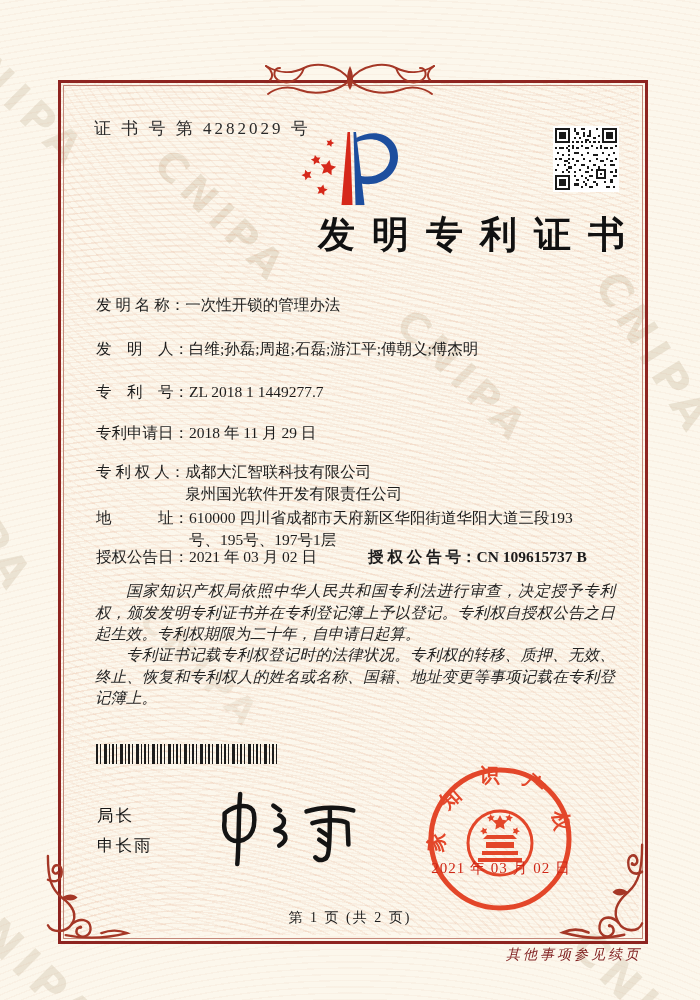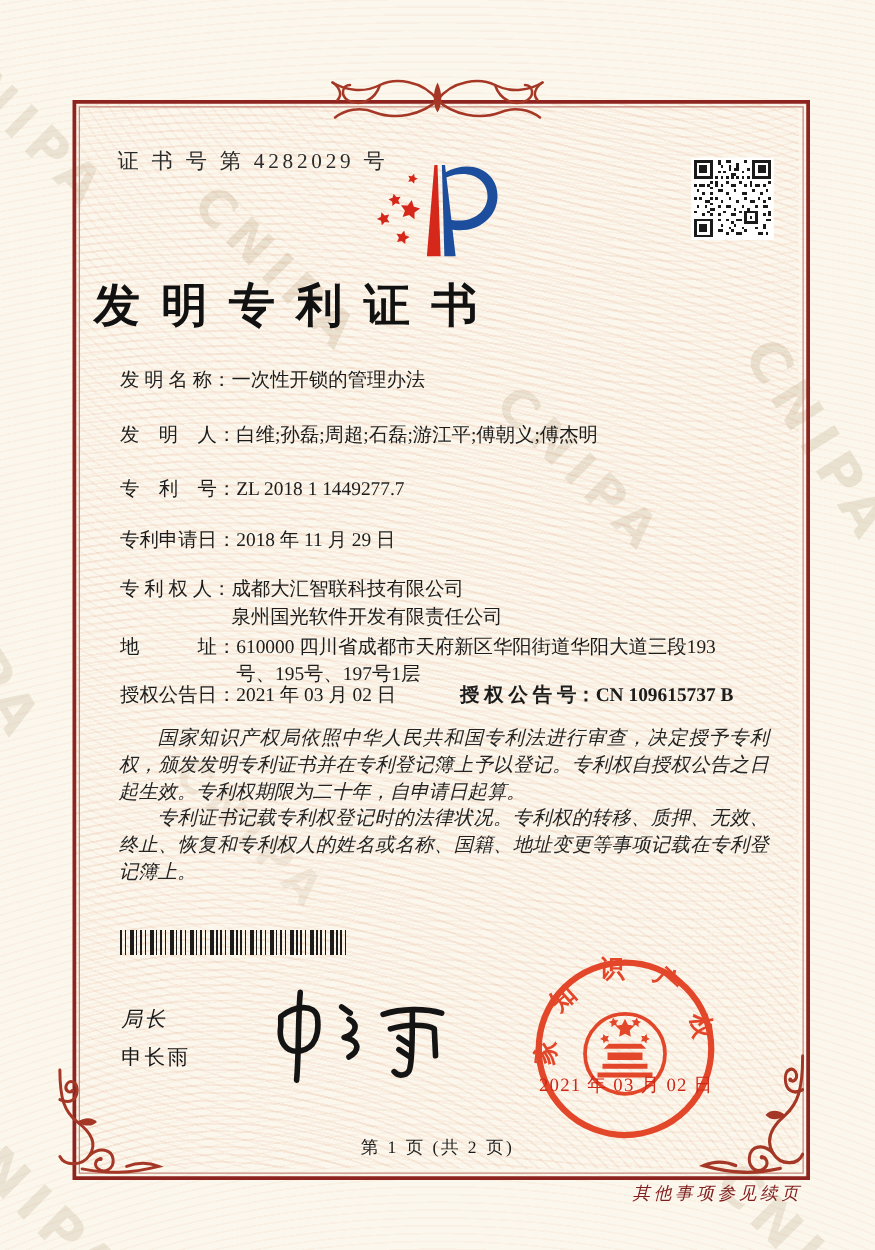--- a/index.html
+++ b/index.html
@@ -9,21 +9,21 @@
     background:repeating-radial-gradient(160% 100% at 50% 165%, rgba(205,130,90,0.055) 0 1.5px, rgba(205,130,90,0) 1.5px 7px);}
   .guilloche{position:absolute;left:61px;top:83px;width:578px;height:852px;pointer-events:none;
     background:
       repeating-radial-gradient(140% 90% at 20% 132%, rgba(214,126,82,0.10) 0 1.6px, rgba(214,126,82,0) 1.6px 6.5px),
       repeating-radial-gradient(140% 90% at 85% -32%, rgba(214,126,82,0.07) 0 1.6px, rgba(214,126,82,0) 1.6px 7.5px);}
   .watermark{position:absolute;font-family:"DejaVu Sans","Liberation Sans",sans-serif;font-weight:bold;
     color:rgba(178,158,126,0.40);letter-spacing:7px;transform-origin:left top;white-space:nowrap;pointer-events:none;}
   .frame{position:absolute;left:58px;top:80px;width:584px;height:858px;border:3px solid #8e2420;}
   .frame-inner{position:absolute;inset:2px;border:1px solid #c4887a;}
   .cert-no{position:absolute;left:94px;top:117px;font-size:17px;letter-spacing:3px;color:#2a2a2a;}
-  .title{position:absolute;left:58px;top:220px;width:584px;text-align:left;
+  .title{position:absolute;left:58px;top:210px;width:584px;text-align:right;
          font-size:37px;font-weight:bold;letter-spacing:17px;text-indent:17px;color:#111;}
   .qr-wrap{position:absolute;left:553px;top:126px;width:66px;height:66px;background:#fff;padding:0;}
   .field-row{position:absolute;left:96px;font-size:15.5px;line-height:22px;}
   .field-label{display:inline-block;vertical-align:top;white-space:pre;}
   .field-value{display:inline-block;vertical-align:top;white-space:pre-line;max-width:424px;}
   .body-para{position:absolute;left:95px;width:520px;font-size:15.5px;line-height:21.5px;
              font-style:italic;text-align:justify;text-indent:2em;color:#242424;}
   .barcode{position:absolute;left:96px;top:744px;width:183px;height:20px;
     background:repeating-linear-gradient(90deg,#1c1c1c 0 2px,transparent 2px 4px,#1c1c1c 4px 5px,transparent 5px 8px,#1c1c1c 8px 11px,transparent 11px 13px,#1c1c1c 13px 14px,transparent 14px 16px);}
   .signer{position:absolute;left:97px;font-size:16.5px;letter-spacing:2px;color:#161616;
@@ -175,21 +175,21 @@
   </div>
   <div class="field-row" style="left:368px;top:546px;font-weight:bold;">
     <span class="field-label">授 权 公 告 号：</span><span class="field-value">CN 109615737 B</span>
   </div>
 
   <div class="body-para" style="top:644px;">专利证书记载专利权登记时的法律状况。专利权的转移、质押、无效、终止、恢复和专利权人的姓名或名称、国籍、地址变更等事项记载在专利登记簿上。</div>
   <div class="body-para" style="top:580px;">国家知识产权局依照中华人民共和国专利法进行审查，决定授予专利权，颁发发明专利证书并在专利登记簿上予以登记。专利权自授权公告之日起生效。专利权期限为二十年，自申请日起算。</div>
 
   <div class="barcode"></div>
 
-  <div class="signer" style="top:805px;font-style:italic;">局长</div>
+  <div class="signer" style="top:805px;">局长</div>
   <div class="signer" style="top:835px;">申长雨</div>
 
   <svg style="position:absolute;left:208px;top:790px;z-index:6;" width="158" height="78" viewBox="0 0 160 80">
     <g stroke="#141414" stroke-width="4.6" fill="none" stroke-linecap="round" stroke-linejoin="round">
       <path d="M16,24 C28,14 44,14 46,24 C48,38 44,50 32,52 C20,54 14,44 16,32 Z"></path>
       <path d="M32,4 C30,25 31,55 29,76"></path>
       <path d="M66,16 l7,5"></path>
       <path d="M72,26 C80,30 78,38 68,41 C80,43 82,51 72,57"></path>
       <path d="M100,22 C115,17 135,17 148,21"></path>
       <path d="M124,21 C124,40 124,58 122,66 C121,72 113,74 109,69"></path>

